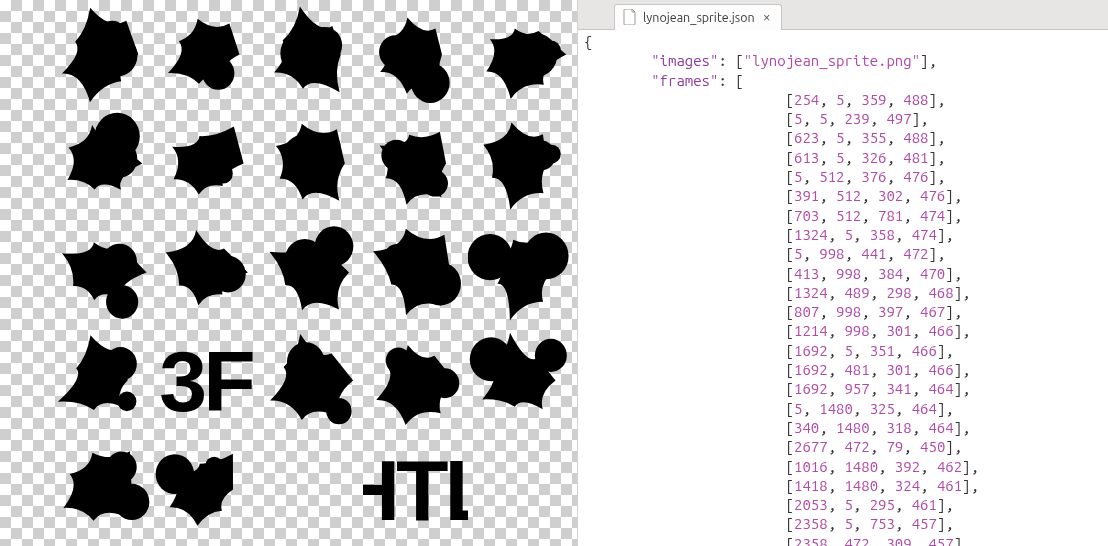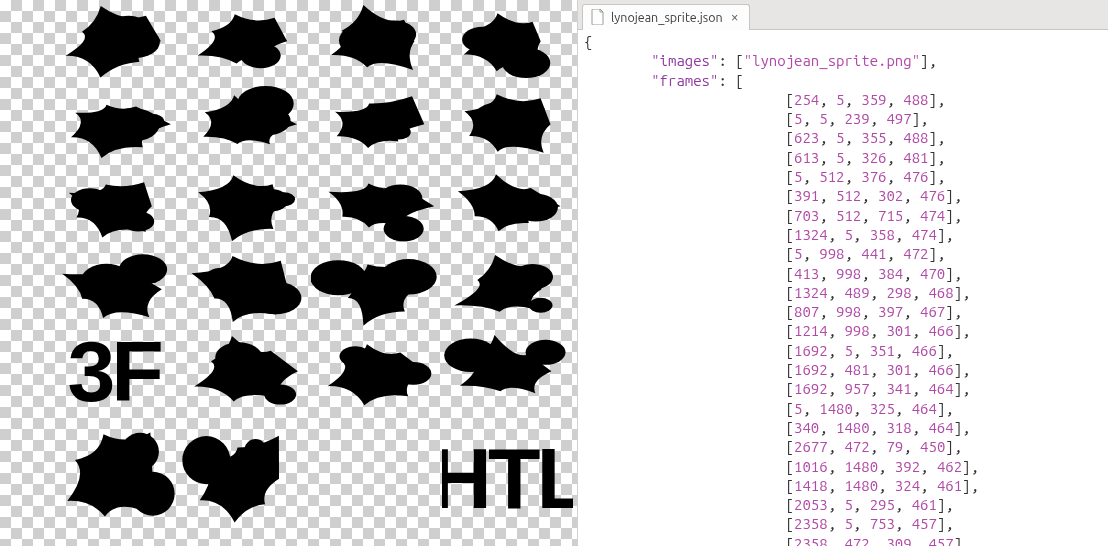--- a/index.html
+++ b/index.html
@@ -29,21 +29,21 @@
       linear-gradient(45deg, transparent 75%, #cfcfcf 75%),
       linear-gradient(-45deg, transparent 75%, #cfcfcf 75%);
     background-size: 22px 22px;
     background-position: 0 0, 0 11px, 11px -11px, -11px 0;
     background-color: #fff;
   }
   .sprite-glyphs {
     position: absolute;
     inset: 0;
     display: grid;
-    grid-template-columns: repeat(4, 1fr);
+    grid-template-columns: repeat(5, 1fr);
     grid-template-rows: repeat(5, 1fr);
     gap: 0;
     padding: 0 4px 2px 0;
     margin-left: 48px;
   }
   .glyph {
     display: flex;
     align-items: center;
     justify-content: center;
     overflow: hidden;
@@ -79,20 +79,21 @@
     gap: 6px;
     background: #fdfdfd;
     border: 1px solid #c8c6c4;
     border-bottom: none;
     border-radius: 3px 3px 0 0;
     padding: 4px 8px 5px 8px;
     font-size: 12.5px;
     color: #3b3b3b;
     position: relative;
     top: 1px;
+    margin-left: 32px;
   }
   .tab .file-icon {
     width: 14px;
     height: 16px;
     display: inline-flex;
     align-items: center;
     justify-content: center;
   }
   .tab .close {
     font-size: 14px;
@@ -302,21 +303,21 @@
   </div>
   <div class="editor" id="editor"><span class="tok-brace">{</span>
         <span class="tok-key">"images"</span><span class="tok-colon">: </span><span class="tok-bracket">[</span><span class="tok-string">"lynojean_sprite.png"</span><span class="tok-bracket">]</span><span class="tok-comma">,</span>
         <span class="tok-key">"frames"</span><span class="tok-colon">: </span><span class="tok-bracket">[</span>
                         <span class="tok-bracket">[</span><span class="tok-number">254</span><span class="tok-comma">, </span><span class="tok-number">5</span><span class="tok-comma">, </span><span class="tok-number">359</span><span class="tok-comma">, </span><span class="tok-number">488</span><span class="tok-bracket">]</span><span class="tok-comma">,</span>
                         <span class="tok-bracket">[</span><span class="tok-number">5</span><span class="tok-comma">, </span><span class="tok-number">5</span><span class="tok-comma">, </span><span class="tok-number">239</span><span class="tok-comma">, </span><span class="tok-number">497</span><span class="tok-bracket">]</span><span class="tok-comma">,</span>
                         <span class="tok-bracket">[</span><span class="tok-number">623</span><span class="tok-comma">, </span><span class="tok-number">5</span><span class="tok-comma">, </span><span class="tok-number">355</span><span class="tok-comma">, </span><span class="tok-number">488</span><span class="tok-bracket">]</span><span class="tok-comma">,</span>
                         <span class="tok-bracket">[</span><span class="tok-number">613</span><span class="tok-comma">, </span><span class="tok-number">5</span><span class="tok-comma">, </span><span class="tok-number">326</span><span class="tok-comma">, </span><span class="tok-number">481</span><span class="tok-bracket">]</span><span class="tok-comma">,</span>
                         <span class="tok-bracket">[</span><span class="tok-number">5</span><span class="tok-comma">, </span><span class="tok-number">512</span><span class="tok-comma">, </span><span class="tok-number">376</span><span class="tok-comma">, </span><span class="tok-number">476</span><span class="tok-bracket">]</span><span class="tok-comma">,</span>
                         <span class="tok-bracket">[</span><span class="tok-number">391</span><span class="tok-comma">, </span><span class="tok-number">512</span><span class="tok-comma">, </span><span class="tok-number">302</span><span class="tok-comma">, </span><span class="tok-number">476</span><span class="tok-bracket">]</span><span class="tok-comma">,</span>
-                        <span class="tok-bracket">[</span><span class="tok-number">703</span><span class="tok-comma">, </span><span class="tok-number">512</span><span class="tok-comma">, </span><span class="tok-number">715</span><span class="tok-comma">, </span><span class="tok-number">474</span><span class="tok-bracket">]</span><span class="tok-comma">,</span>
+                        <span class="tok-bracket">[</span><span class="tok-number">703</span><span class="tok-comma">, </span><span class="tok-number">512</span><span class="tok-comma">, </span><span class="tok-number">781</span><span class="tok-comma">, </span><span class="tok-number">474</span><span class="tok-bracket">]</span><span class="tok-comma">,</span>
                         <span class="tok-bracket">[</span><span class="tok-number">1324</span><span class="tok-comma">, </span><span class="tok-number">5</span><span class="tok-comma">, </span><span class="tok-number">358</span><span class="tok-comma">, </span><span class="tok-number">474</span><span class="tok-bracket">]</span><span class="tok-comma">,</span>
                         <span class="tok-bracket">[</span><span class="tok-number">5</span><span class="tok-comma">, </span><span class="tok-number">998</span><span class="tok-comma">, </span><span class="tok-number">441</span><span class="tok-comma">, </span><span class="tok-number">472</span><span class="tok-bracket">]</span><span class="tok-comma">,</span>
                         <span class="tok-bracket">[</span><span class="tok-number">413</span><span class="tok-comma">, </span><span class="tok-number">998</span><span class="tok-comma">, </span><span class="tok-number">384</span><span class="tok-comma">, </span><span class="tok-number">470</span><span class="tok-bracket">]</span><span class="tok-comma">,</span>
                         <span class="tok-bracket">[</span><span class="tok-number">1324</span><span class="tok-comma">, </span><span class="tok-number">489</span><span class="tok-comma">, </span><span class="tok-number">298</span><span class="tok-comma">, </span><span class="tok-number">468</span><span class="tok-bracket">]</span><span class="tok-comma">,</span>
                         <span class="tok-bracket">[</span><span class="tok-number">807</span><span class="tok-comma">, </span><span class="tok-number">998</span><span class="tok-comma">, </span><span class="tok-number">397</span><span class="tok-comma">, </span><span class="tok-number">467</span><span class="tok-bracket">]</span><span class="tok-comma">,</span>
                         <span class="tok-bracket">[</span><span class="tok-number">1214</span><span class="tok-comma">, </span><span class="tok-number">998</span><span class="tok-comma">, </span><span class="tok-number">301</span><span class="tok-comma">, </span><span class="tok-number">466</span><span class="tok-bracket">]</span><span class="tok-comma">,</span>
                         <span class="tok-bracket">[</span><span class="tok-number">1692</span><span class="tok-comma">, </span><span class="tok-number">5</span><span class="tok-comma">, </span><span class="tok-number">351</span><span class="tok-comma">, </span><span class="tok-number">466</span><span class="tok-bracket">]</span><span class="tok-comma">,</span>
                         <span class="tok-bracket">[</span><span class="tok-number">1692</span><span class="tok-comma">, </span><span class="tok-number">481</span><span class="tok-comma">, </span><span class="tok-number">301</span><span class="tok-comma">, </span><span class="tok-number">466</span><span class="tok-bracket">]</span><span class="tok-comma">,</span>
                         <span class="tok-bracket">[</span><span class="tok-number">1692</span><span class="tok-comma">, </span><span class="tok-number">957</span><span class="tok-comma">, </span><span class="tok-number">341</span><span class="tok-comma">, </span><span class="tok-number">464</span><span class="tok-bracket">]</span><span class="tok-comma">,</span>
                         <span class="tok-bracket">[</span><span class="tok-number">5</span><span class="tok-comma">, </span><span class="tok-number">1480</span><span class="tok-comma">, </span><span class="tok-number">325</span><span class="tok-comma">, </span><span class="tok-number">464</span><span class="tok-bracket">]</span><span class="tok-comma">,</span>

